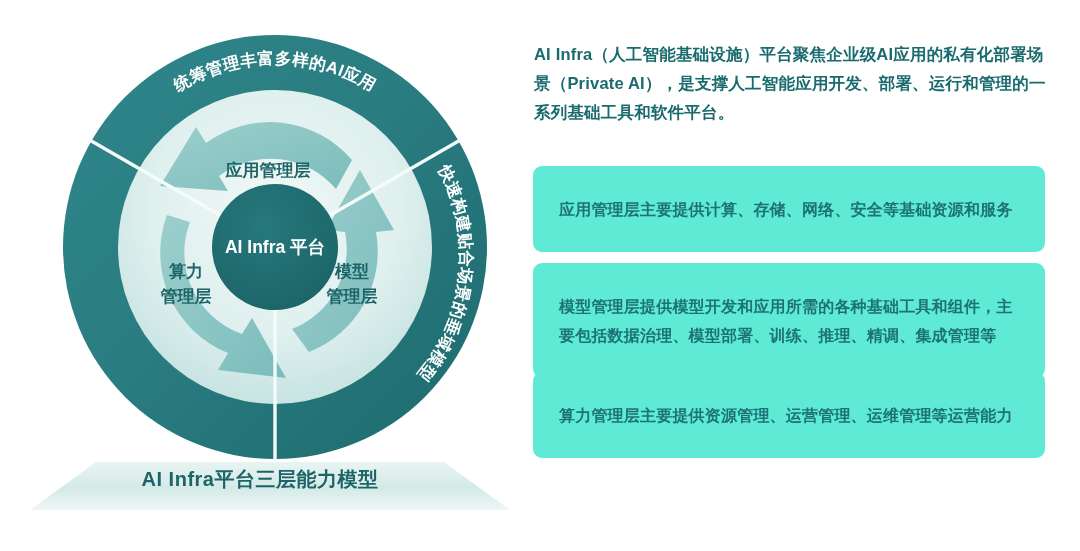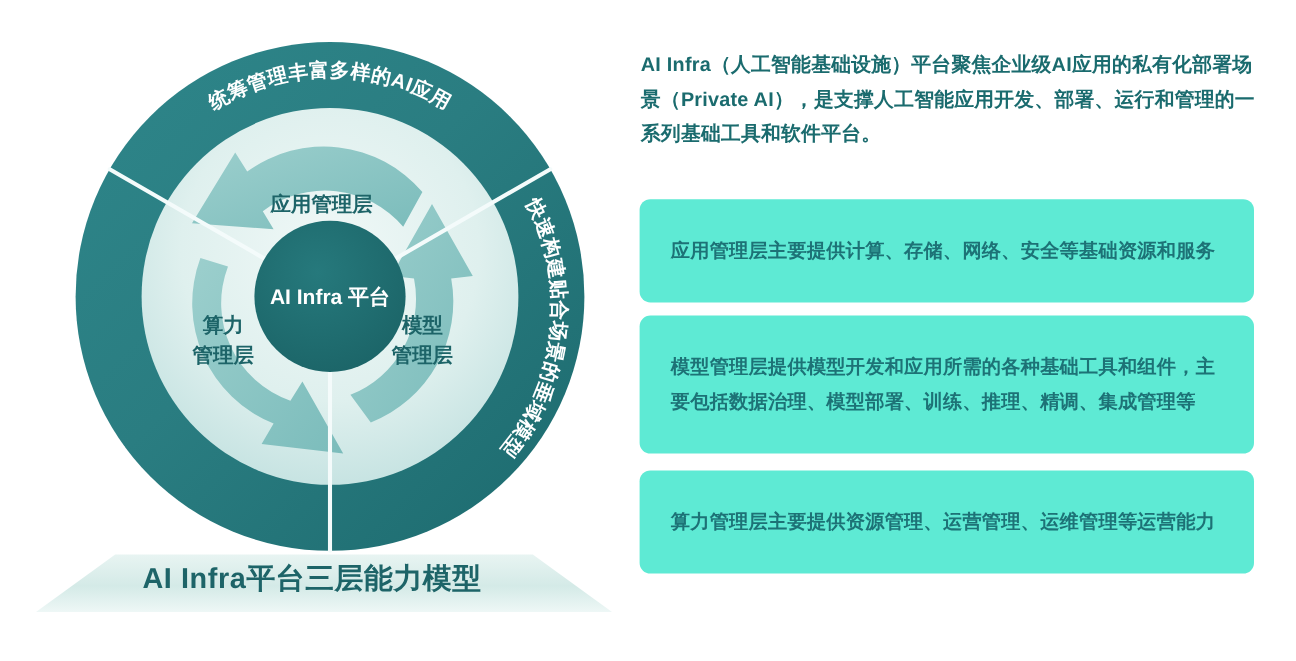--- a/index.html
+++ b/index.html
@@ -26,21 +26,21 @@
     font-size:17px;font-weight:bold;fill:#1d6468;
   }
   .center-label{
     font-size:17.5px;font-weight:bold;fill:#ffffff;
   }
 
   #banner-title{
     position:absolute;
     left:0;top:466px;width:520px;
     text-align:center;
-    font-size:24px;font-weight:bold;
+    font-size:20px;font-weight:bold;
     color:#1d6468;
     letter-spacing:0.5px;
     pointer-events:none;
   }
 
   
   #text-pane{
     position:absolute;left:520px;top:0;width:560px;height:551px;
   }
   #intro-paragraph{
@@ -54,21 +54,21 @@
     background:#5eead4;
     border-radius:9px;
     box-sizing:border-box;
     padding:29px 24px 14px 26px;
     color:#1d7276;
     font-size:16px;font-weight:bold;line-height:29px;
     letter-spacing:0.2px;
   }
   #card-0{top:166px;height:86px;}
   #card-1{top:263px;height:115px;}
-  #card-2{top:392px;height:86px;}
+  #card-2{top:372px;height:86px;}
 </style>
 </head>
 <body>
 
 <div id="root">
 
   <div id="diagram-pane">
     <svg id="diagram-svg" width="520" height="551" viewBox="0 0 520 551">
       <defs>
         <linearGradient id="ringGradDark" x1="0" y1="0" x2="1" y2="1">

